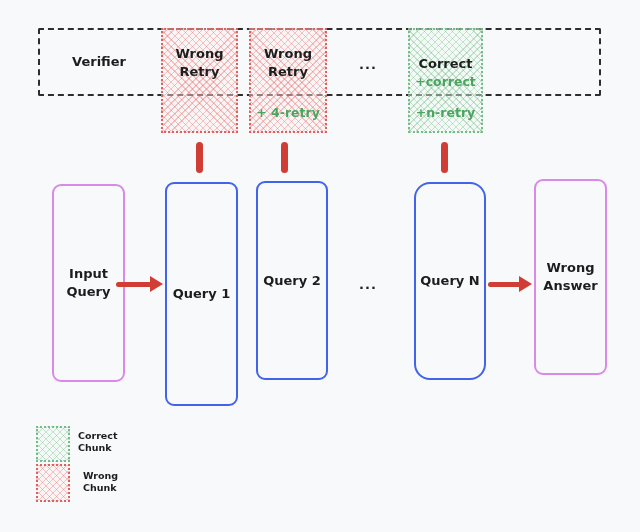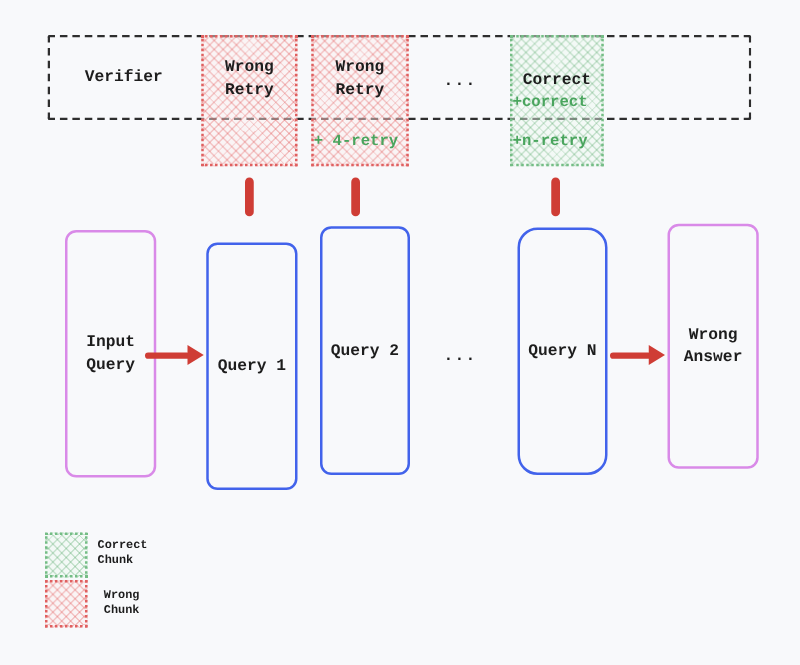--- a/index.html
+++ b/index.html
@@ -3,21 +3,21 @@
 <meta charset="utf-8">
 <style>
   html,body{margin:0;padding:0;}
   body{
     width:640px;height:532px;
     background:#f8f9fb;
     font-family:"DejaVu Sans", sans-serif;
     position:relative;
     overflow:hidden;
   }
-  .canvas{position:absolute;left:0;top:0;width:640px;height:532px;font-family:Liberation Mono, monospace;}
+  .canvas{position:absolute;left:0;top:0;width:640px;height:532px;}
   .abs{position:absolute;box-sizing:border-box;}
   .txt{
     color:#1d1d1d;font-weight:700;font-size:13px;line-height:18px;
     white-space:pre-line;text-align:center;
   }
   
   .verifier-rect{
     left:38px;top:28px;width:563px;height:68px;
     border:2px dashed #2e2e2e;border-radius:2px;
   }
@@ -37,21 +37,21 @@
     border:2px dotted #74bd85;
     background-image:
       repeating-linear-gradient(45deg, rgba(72,160,92,0.28) 0 1px, transparent 1px 5px),
       repeating-linear-gradient(-45deg, rgba(72,160,92,0.28) 0 1px, transparent 1px 5px);
     background-color:rgba(238,249,240,0.45);
   }
   .chunk-title{padding-top:15px;}
   .chunk-title.correct{padding-top:25px;}
   .green-note{
     color:#4aa55e;font-weight:700;font-size:12.5px;line-height:18px;
-    white-space:nowrap;
+    text-align:center;white-space:nowrap;
   }
   .note-bottom{left:0;right:0;bottom:9px;}
   .wrong-1{left:161px;top:28px;width:77px;height:105px;}
   .wrong-2{left:249px;top:28px;width:78px;height:105px;}
   .correct-box{left:408px;top:28px;width:75px;height:105px;}
   .ellipsis{font-size:13px;letter-spacing:1px;}
   .ellipsis-top{left:352px;top:56px;width:32px;}
   .ellipsis-mid{left:352px;top:276px;width:32px;}
   
   .vbar{
@@ -62,21 +62,21 @@
   .vbar-3{left:441px;top:142px;}
   
   .flow-box{
     border-radius:9px;
     display:flex;align-items:center;justify-content:center;
     background:transparent;
   }
   .blue{border:2.5px solid #4263eb;}
   .purple{border:2.5px solid #d98ae8;}
   .input-box{left:52px;top:184px;width:73px;height:198px;}
-  .q1-box{left:165px;top:194px;width:73px;height:198px;}
+  .q1-box{left:165px;top:182px;width:73px;height:224px;}
   .q2-box{left:256px;top:181px;width:72px;height:199px;}
   .qn-box{left:414px;top:182px;width:72px;height:198px;border-radius:16px;}
   .answer-box{left:534px;top:179px;width:73px;height:196px;}
   
   .arrow-shaft{height:5px;border-radius:3px;background:#cf3d35;}
   .arrow-head{
     width:0;height:0;
     border-top:8px solid transparent;border-bottom:8px solid transparent;
     border-left:13px solid #cf3d35;
   }

